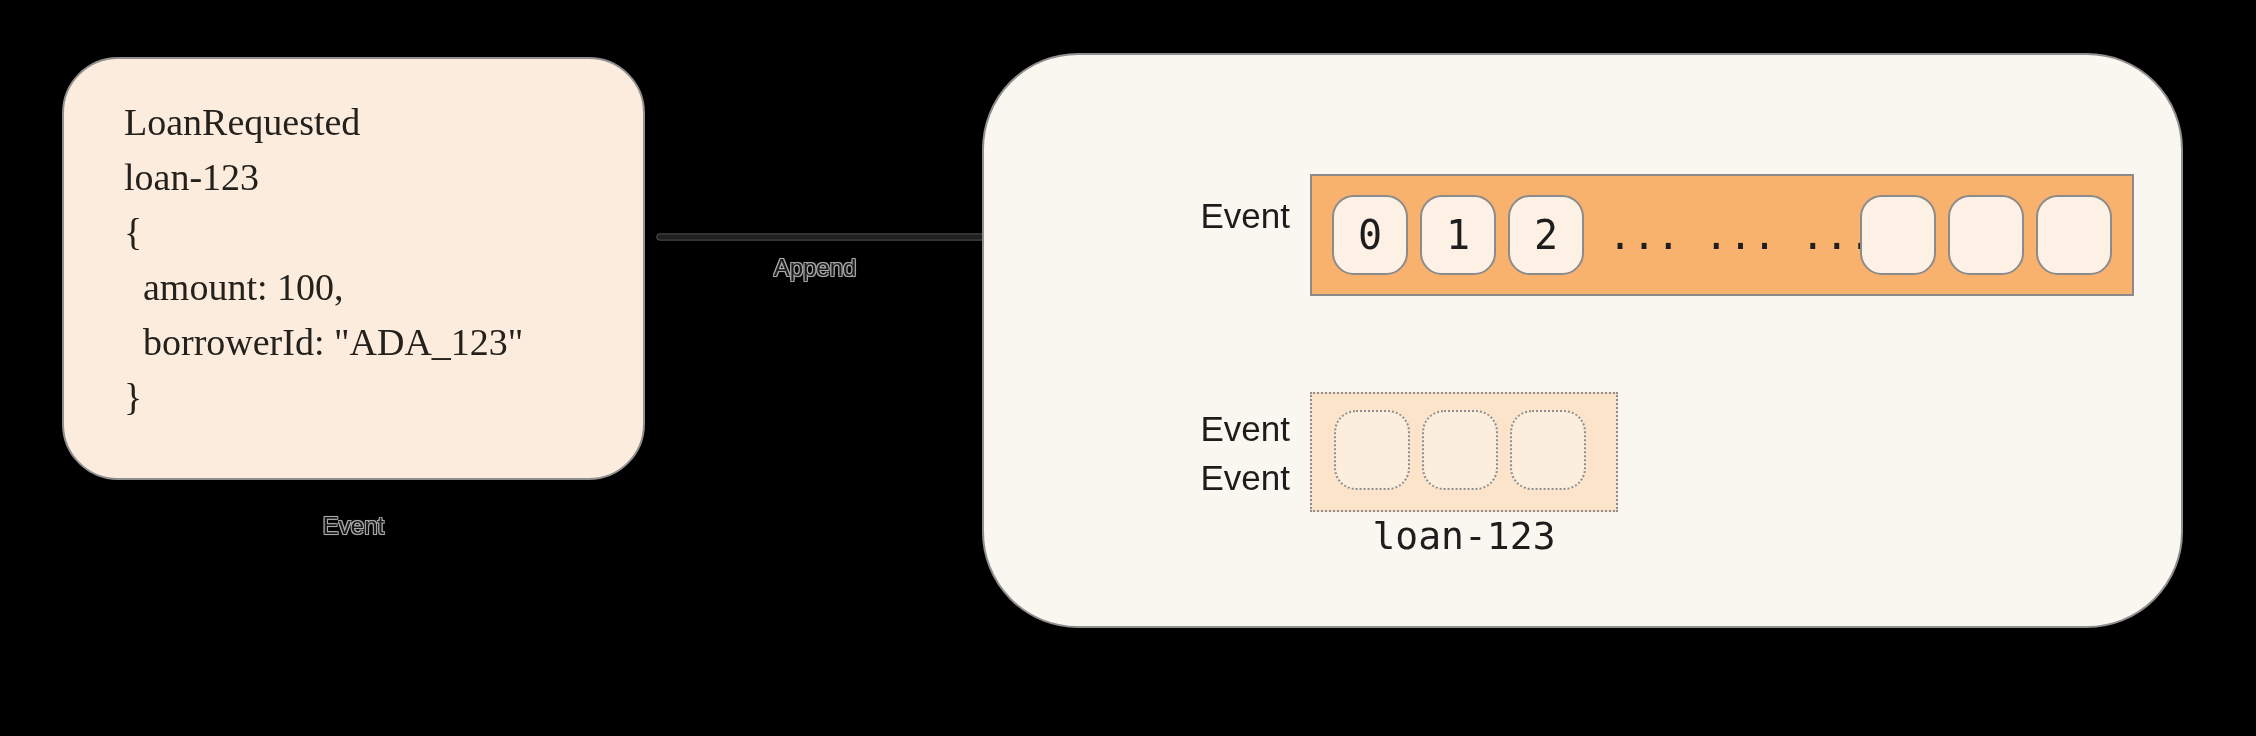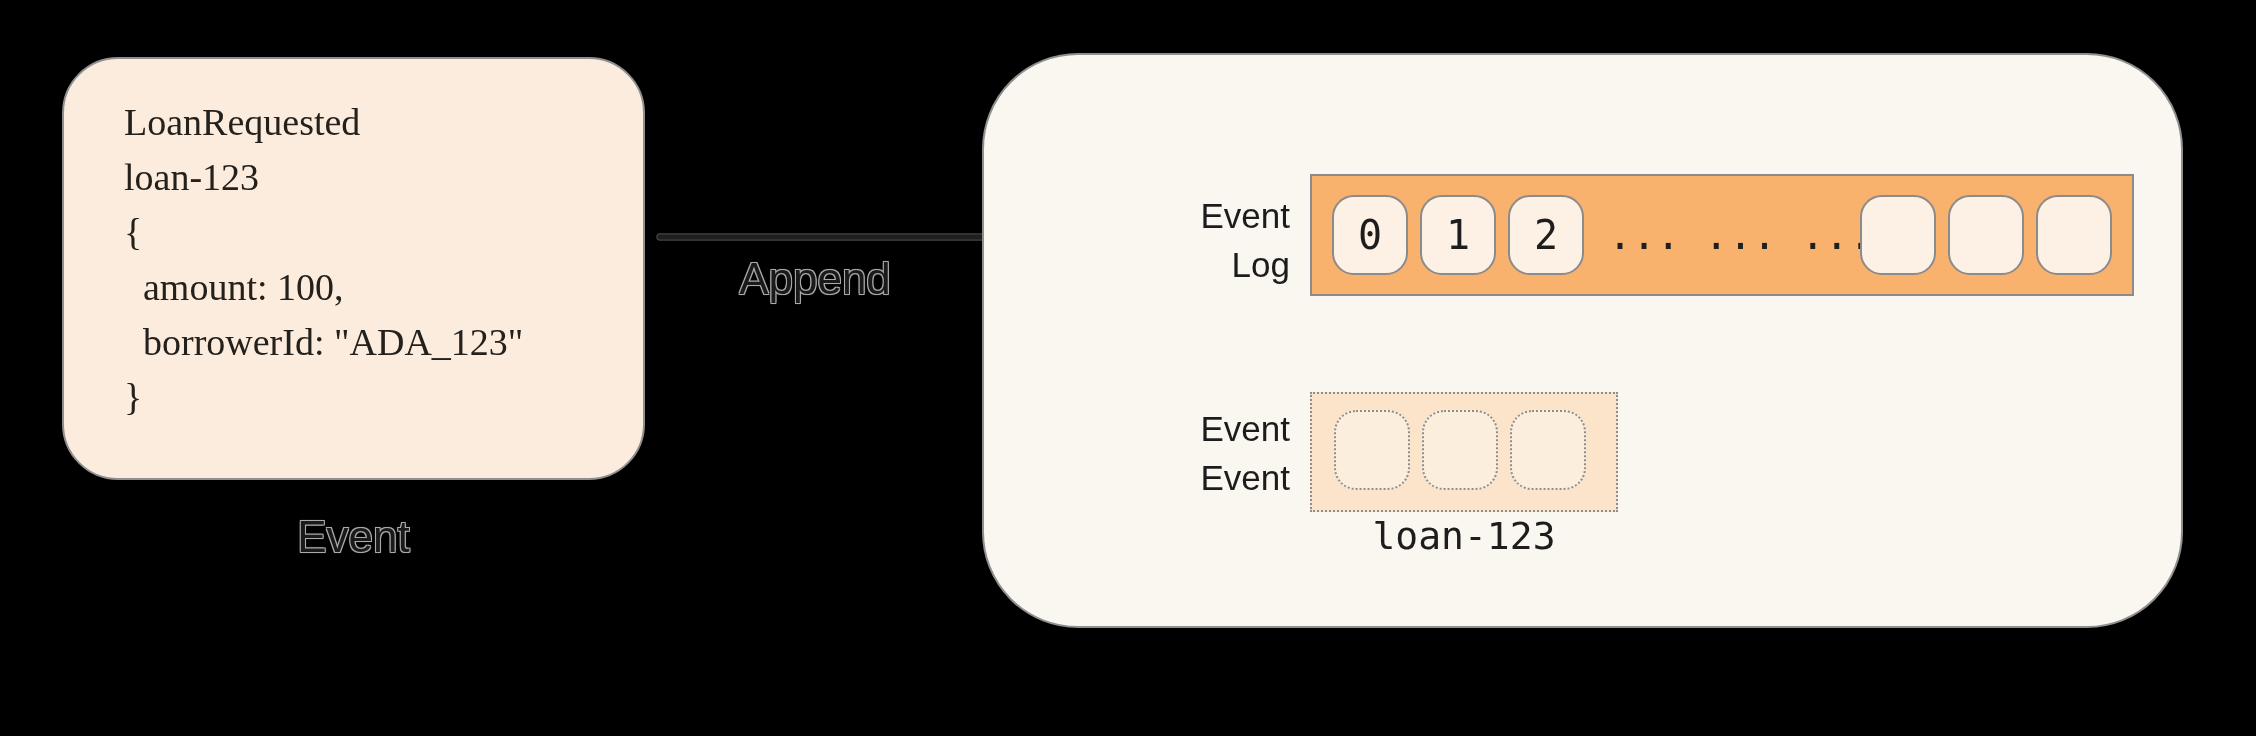--- a/index.html
+++ b/index.html
@@ -6,21 +6,21 @@
   .canvas{position:relative;width:2256px;height:736px;background:#000;overflow:hidden;
           font-family:"Liberation Sans",sans-serif;}
 
   
   .event-card{position:absolute;left:62px;top:57px;width:583px;height:423px;
     background:#fbecdd;border:2px solid #8f8f8f;border-radius:56px;box-sizing:border-box;}
   .code{position:absolute;left:24px;top:36px;right:10px;
     font-family:Liberation Serif, serif;font-size:38px;line-height:55px;color:#24201b;margin-left:36px;}
   .code-line{white-space:pre;}
 
-  .caption{position:absolute;text-align:center;font-size:44px;color:#1a1a1a;
+  .caption{position:absolute;text-align:center;font-size:24px;color:#1a1a1a;
     text-shadow:-1px -1px 0 #aaa,1px -1px 0 #aaa,-1px 1px 0 #aaa,1px 1px 0 #aaa,0 0 2px #cfcfcf;}
   .event-caption{left:62px;top:512px;width:583px;}
   .append-label{left:665px;top:254px;width:300px;}
   .store-caption{left:982px;top:643px;width:1201px;}
 
   
   .arrows{position:absolute;inset:0;width:2256px;height:736px;}
   .arrows .halo path{stroke:#9a9a9a;stroke-width:7.5;fill:none;opacity:.45;stroke-linecap:round;}
   .arrows .main path{stroke:#1f1f1f;stroke-width:5;fill:none;stroke-linecap:round;}
   .arrows polygon{fill:#1f1f1f;stroke:#9a9a9a;stroke-width:1;stroke-opacity:.4;}
@@ -79,21 +79,20 @@
     </g>
     <polygon points="1146,237 1110,218 1110,256"></polygon>
     <polygon points="1146,450 1110,431 1110,469"></polygon>
   </svg>
   <div class="caption append-label">Append</div>
 
   <div class="store-box"></div>
 
   <div class="side-label log-label">
     <div>Event</div>
-    <div>Log</div>
   </div>
   <div class="log-bar">
     <div class="cell" style="left:20px;top:19px;">0</div>
     <div class="cell" style="left:108px;top:19px;">1</div>
     <div class="cell" style="left:196px;top:19px;">2</div>
     <div class="log-ellipsis">... ... ...</div>
     <div class="cell" style="left:548px;top:19px;"></div>
     <div class="cell" style="left:636px;top:19px;"></div>
     <div class="cell" style="left:724px;top:19px;"></div>
   </div>

